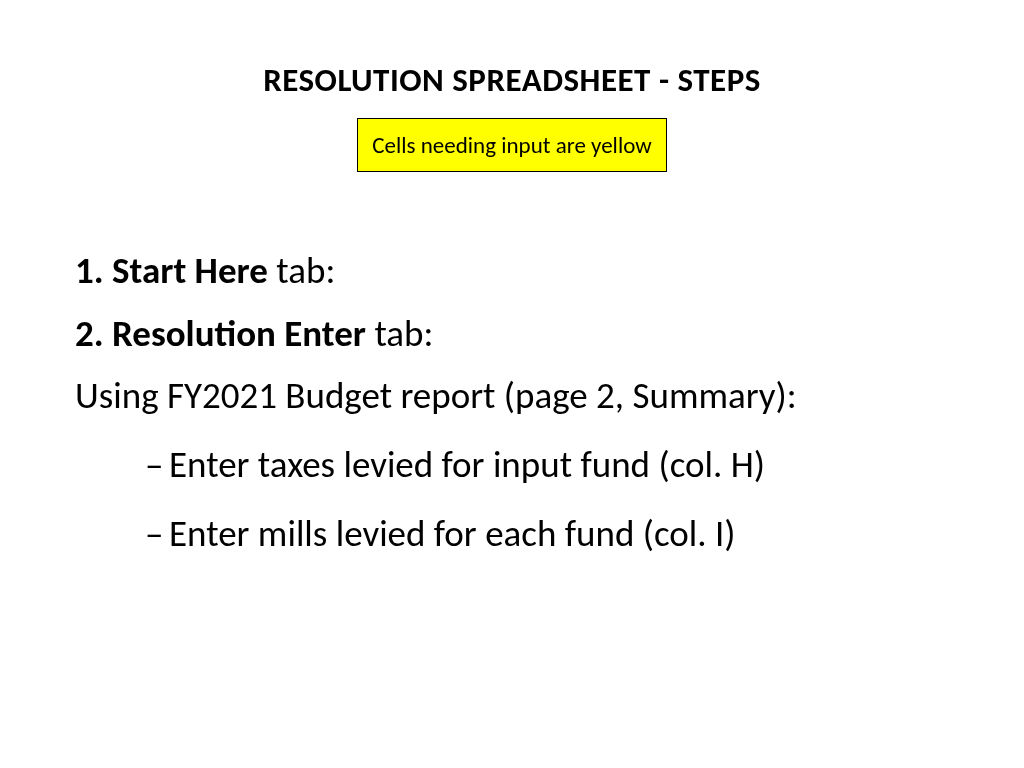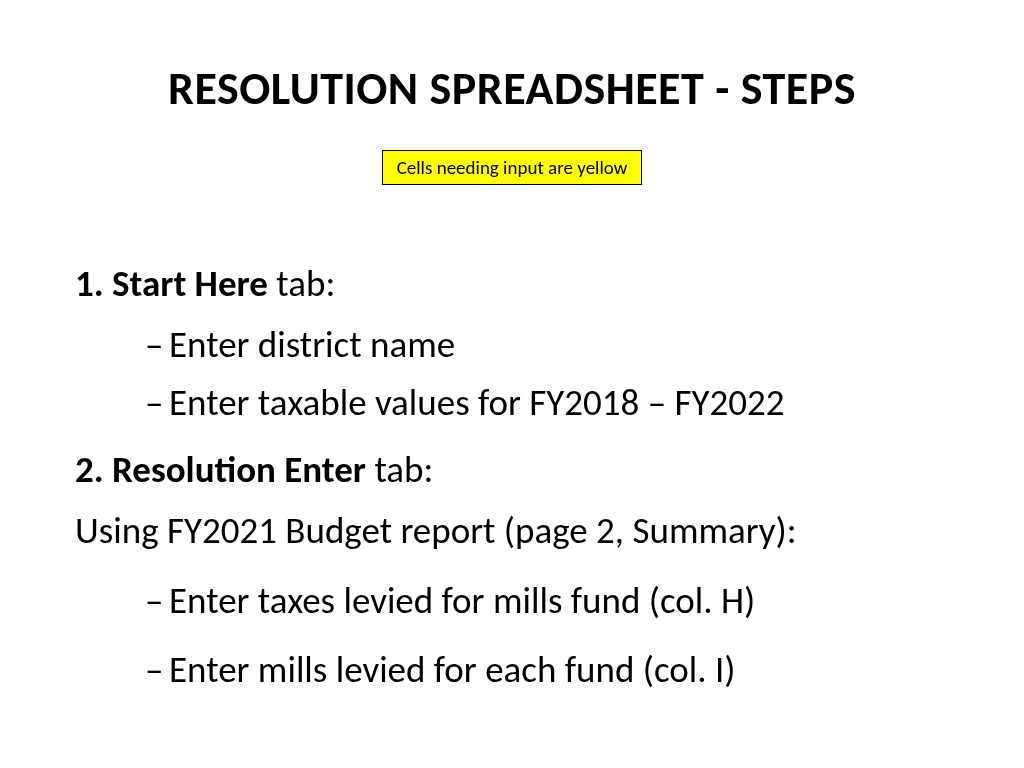--- a/index.html
+++ b/index.html
@@ -9,31 +9,31 @@
     }
     body {
       width: 1024px;
       height: 768px;
       background: #ffffff;
       font-family: Calibri, "Segoe UI", Arial, sans-serif;
       color: #000000;
       padding: 60px 75px 0 75px;
     }
     .title {
-      font-size: 46px;
+      font-size: 33px;
       font-weight: 700;
       text-align: center;
       letter-spacing: 0.5px;
-      margin-bottom: 34px;
+      margin-bottom: 18px;
     }
     .highlight-box {
       background-color: #ffff00;
       border: 1.5px solid #000000;
-      padding: 5px 14px;
-      font-size: 19px;
+      padding: 12px 14px;
+      font-size: 23px;
       color: #000000;
       display: inline-block;
       text-align: center;
     }
     .highlight-wrapper {
       text-align: center;
       margin-bottom: 70px;
     }
     .content {
       font-size: 37px;
@@ -88,30 +88,26 @@
   <div class="highlight-box">Cells needing input are yellow</div>
 </div>
 
 <div class="content">
 
   <div class="step-header">
     <span class="bold">1.</span>
     <span class="bold">Start Here</span><span> tab:</span>
   </div>
 
-  <div class="sub-list">
-    <div class="sub-item">Enter district name</div>
-    <div class="sub-item">Enter taxable values for FY2018 – FY2022</div>
-  </div>
 
   <div class="step-header step2-header">
     <span class="bold">2.</span>
     <span class="bold">Resolution Enter</span><span> tab:</span>
   </div>
 
   <div class="intro-line">Using FY2021 Budget report (page 2, Summary):</div>
 
   <div class="sub-list-2">
-    <div class="sub-item-2">Enter taxes levied for mills fund (col. H)</div>
+    <div class="sub-item-2">Enter taxes levied for input fund (col. H)</div>
     <div class="sub-item-2">Enter mills levied for each fund (col. I)</div>
   </div>
 
 </div>
 
 </body></html>

